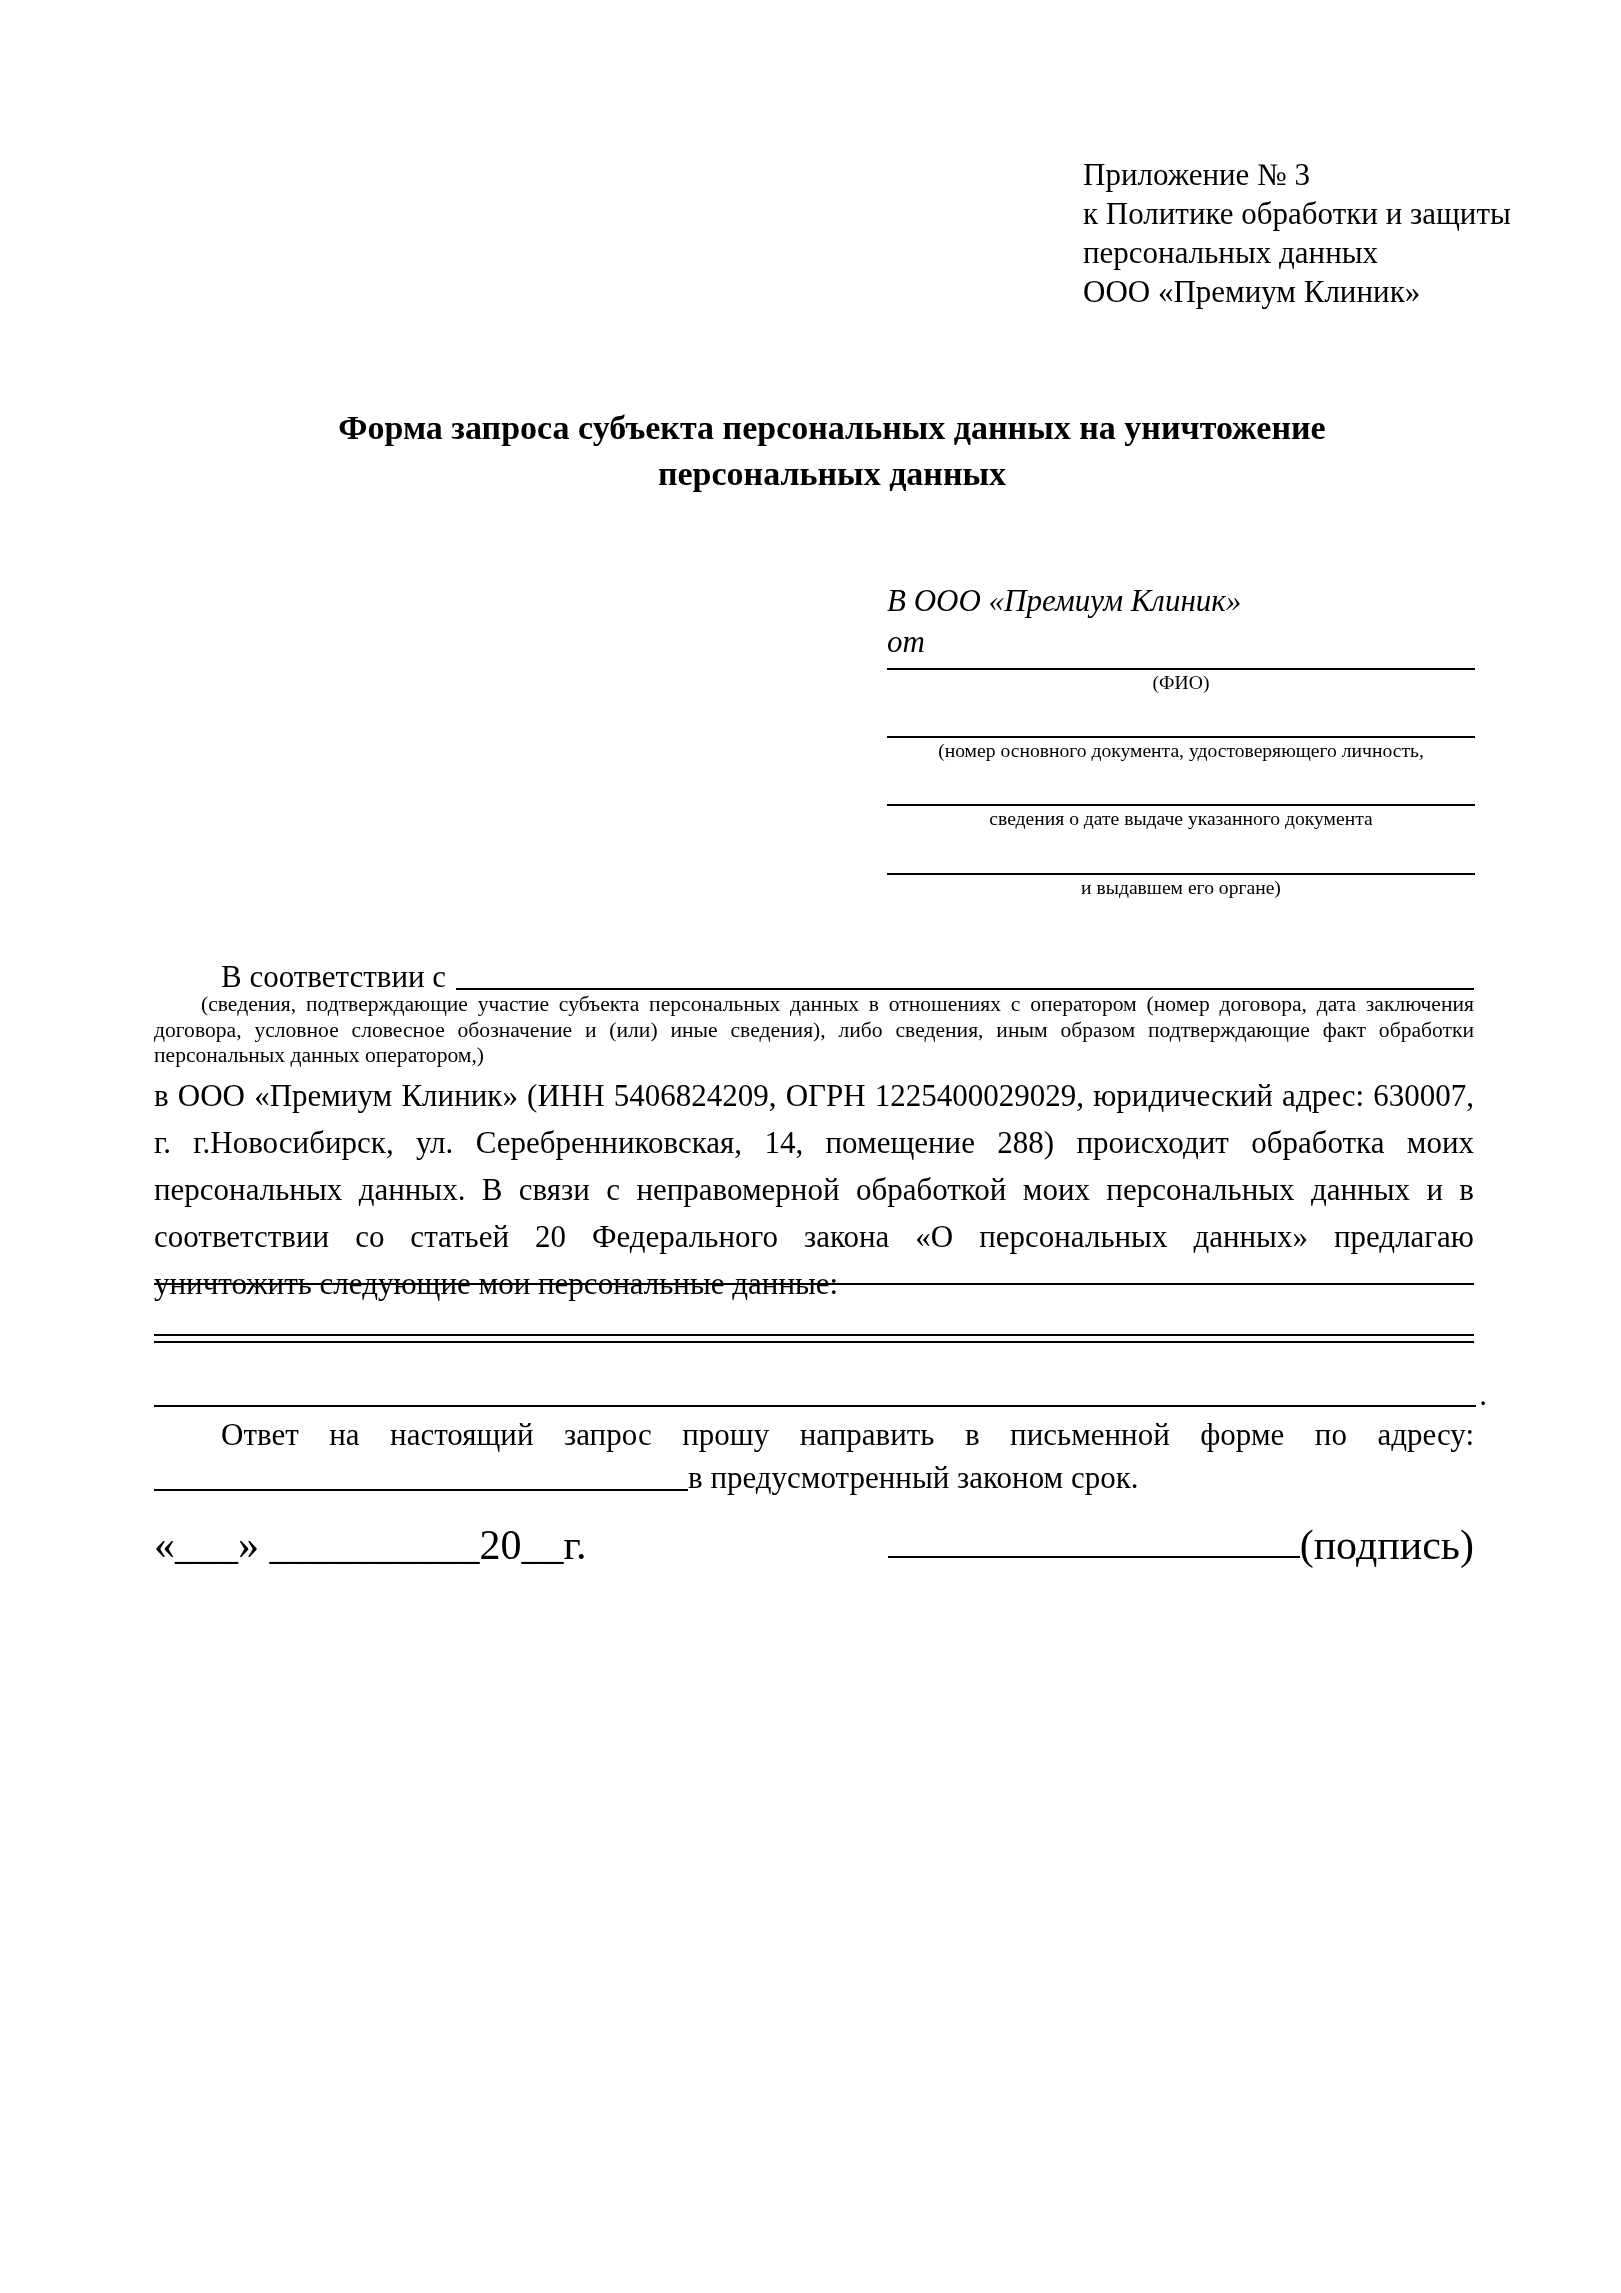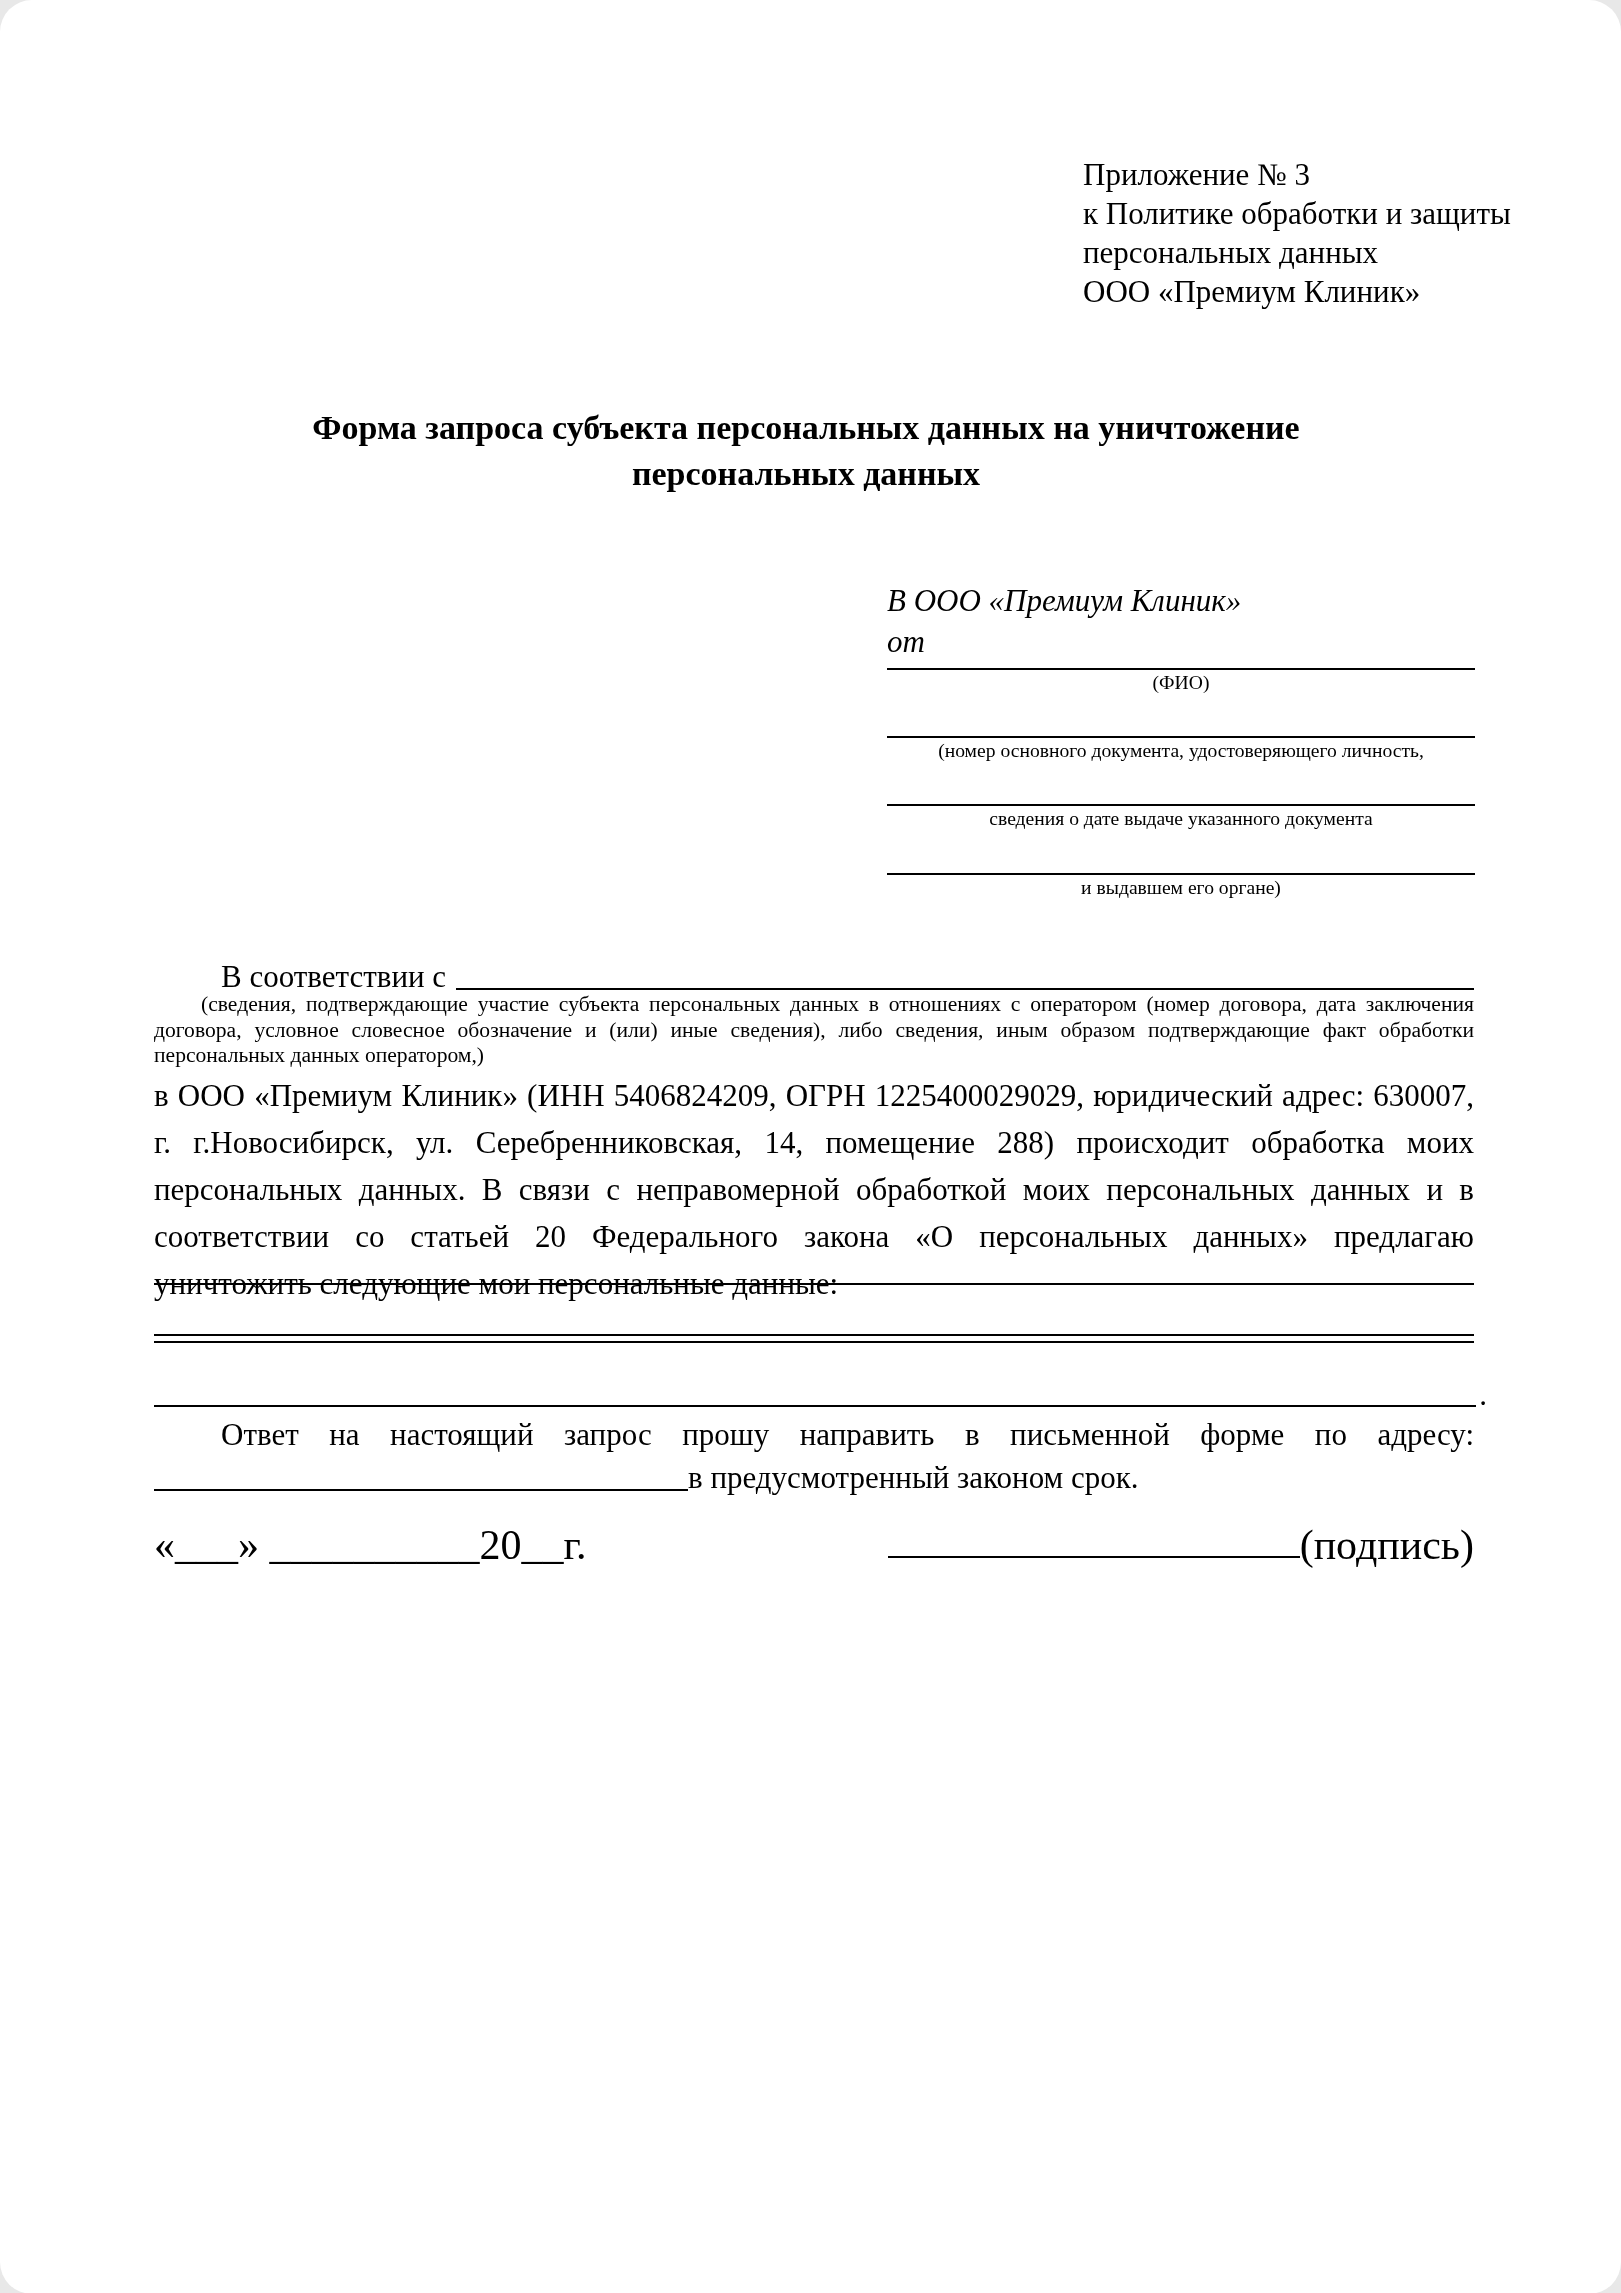--- a/index.html
+++ b/index.html
@@ -3,27 +3,26 @@
 <meta charset="utf-8">
 <style>
   * { margin:0; padding:0; box-sizing:border-box; }
   html,body { background:#e8e8e8; }
   body { font-family:"Liberation Serif","DejaVu Serif",serif; color:#000; }
   .page {
     position:relative;
     width:1621px; height:2294px;
     background:#ffffff;
     overflow:hidden;
-    border-radius:32px;
   }
   .abs { position:absolute; }
   
   .appendix { left:1083px; top:155px; width:470px; font-size:31px; line-height:39px; }
   
-  .title { left:146px; top:405px; width:1320px; text-align:center; font-weight:bold; font-size:34px; line-height:46px; }
+  .title { left:172px; top:405px; width:1320px; text-align:center; font-weight:bold; font-size:34px; line-height:46px; }
   
   .addressee { left:887px; top:580px; width:588px; }
   .addressee .to, .addressee .from { font-size:31px; line-height:41px;font-style:italic; }
   .a-line { height:7.8px; border-bottom:2.9px solid #000; }
   .a-line.gap { margin-top:35px; }
   .a-caption { font-size:19.6px; line-height:25.5px; text-align:center; }
   
   .accordance { left:154px; top:956px; width:1320px; display:flex; font-size:31px; line-height:41px; }
   .accordance .label { margin-left:67px; white-space:nowrap; padding-right:9.8px; }
   .fill-line { flex:1; border-bottom:2.9px solid #000; margin-bottom:6.9px; }

